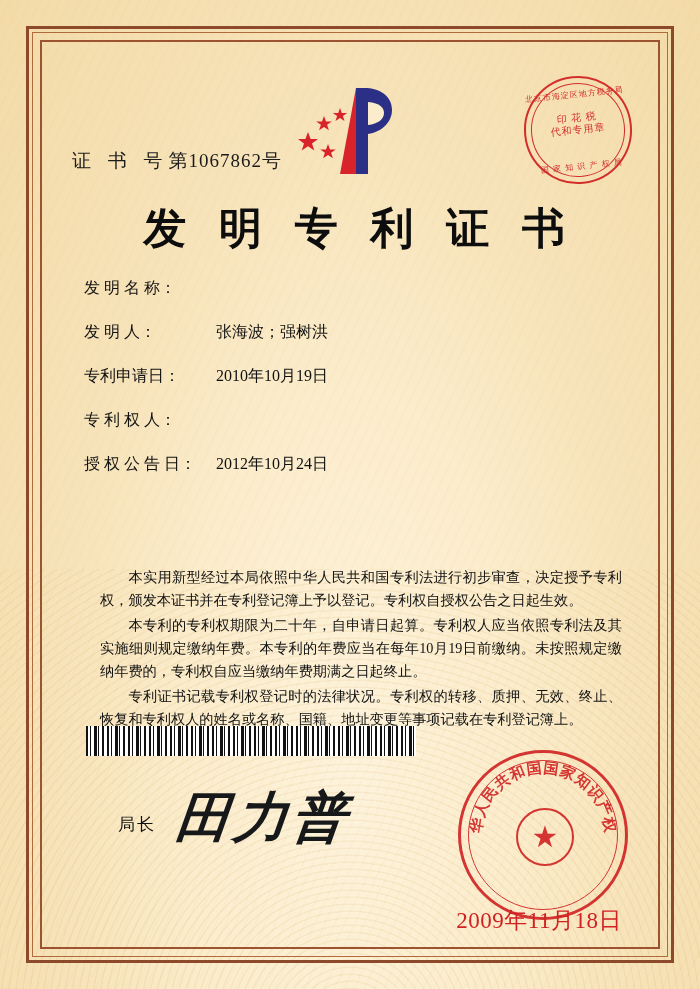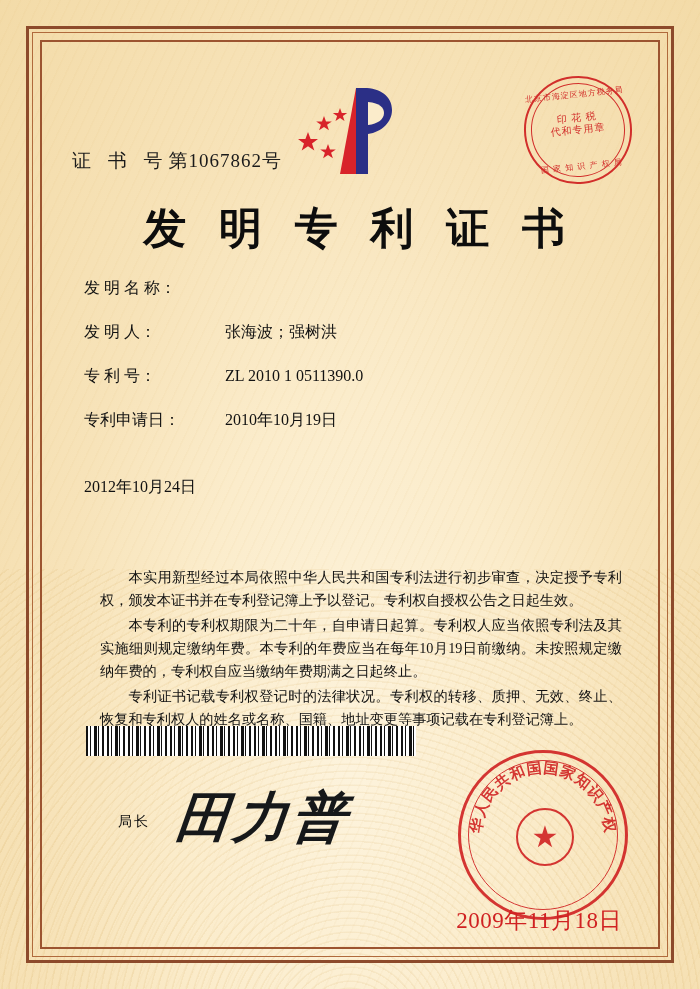--- a/index.html
+++ b/index.html
@@ -147,21 +147,20 @@
     position: absolute;
     left: 34px; top: 228px;
     width: 540px;
   }
   .field {
     display: flex;
     align-items: baseline;
     margin-bottom: 23px;
     font-size: 16px;
     color: #111;
-    gap: 9px;
   }
   .field .flabel {
     width: 132px;
     flex: 0 0 132px;
     white-space: nowrap;
   }
   .field .fvalue {
     flex: 1;
     white-space: nowrap;
   }
@@ -194,21 +193,21 @@
       #111 8px, #111 11px, #fff 11px, #fff 12px,
       #111 12px, #111 13px, #fff 13px, #fff 16px,
       #111 16px, #111 18px, #fff 18px, #fff 21px
     );
   }
 
   
   .sig-label {
     position: absolute;
     left: 68px; top: 763px;
-    font-size: 14px;
+    font-size: 17px;
     letter-spacing: 2px;
     color: #111;
   }
   .sig {
     position: absolute;
     left: 126px; top: 732px;
     font-size: 54px;
     font-family: "Liberation Serif", serif;
     font-style: italic;
     font-weight: bold;
@@ -325,30 +324,28 @@
 
     <div class="fields">
       <div class="field">
         <div class="flabel sp0">发 明 名 称：</div>
       </div>
       <div class="field">
         <div class="flabel sp0">发 明 人：</div>
         <div class="fvalue">张海波；强树洪</div>
       </div>
       <div class="field">
-        <div class="flabel sp0">专 利 号：</div>
-        <div class="fvalue">ZL 2010 1 0511390.0</div>
-      </div>
-      <div class="field">
         <div class="flabel sp0">专利申请日：</div>
         <div class="fvalue">2010年10月19日</div>
       </div>
       <div class="field">
-      </div>
-      <div class="field">
+        <div class="flabel sp0">专 利 权 人：</div>
+      </div>
+      <div class="field">
+        <div class="flabel sp0">授 权 公 告 日：</div>
         <div class="fvalue">2012年10月24日</div>
       </div>
     </div>
 
     <div class="paras">
       <p>本实用新型经过本局依照中华人民共和国专利法进行初步审查，决定授予专利权，颁发本证书并在专利登记簿上予以登记。专利权自授权公告之日起生效。</p>
       <p>本专利的专利权期限为二十年，自申请日起算。专利权人应当依照专利法及其实施细则规定缴纳年费。本专利的年费应当在每年10月19日前缴纳。未按照规定缴纳年费的，专利权自应当缴纳年费期满之日起终止。</p>
       <p>专利证书记载专利权登记时的法律状况。专利权的转移、质押、无效、终止、恢复和专利权人的姓名或名称、国籍、地址变更等事项记载在专利登记簿上。</p>
     </div>
 

